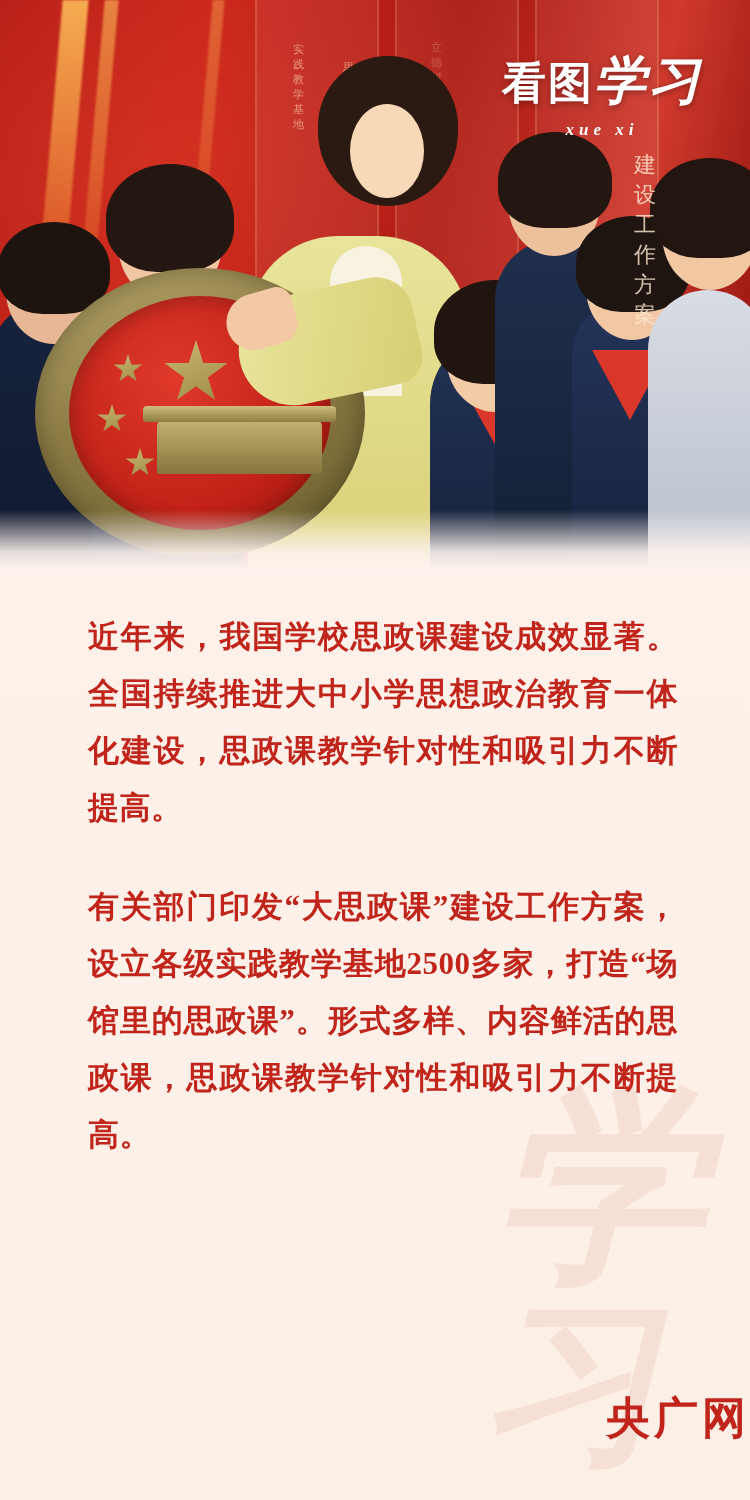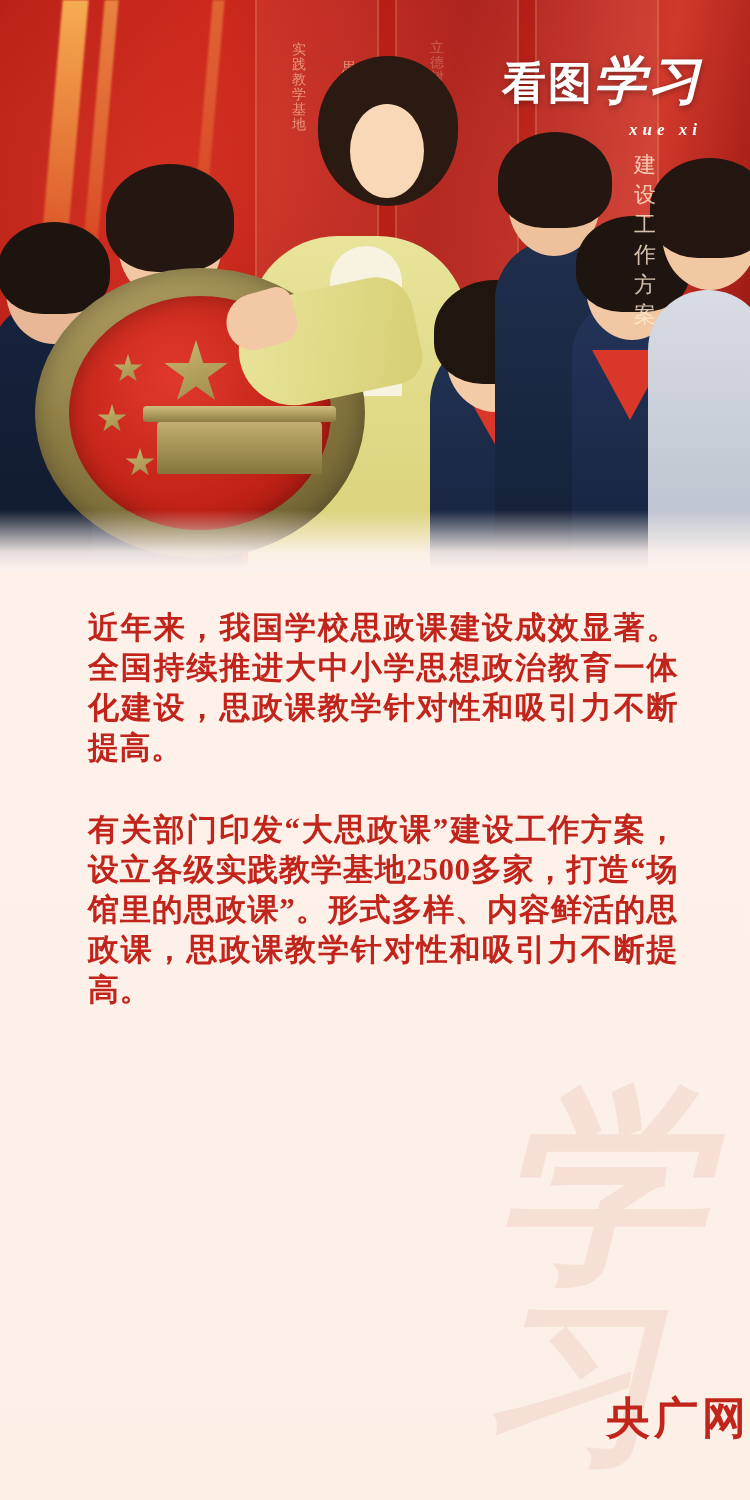--- a/index.html
+++ b/index.html
@@ -57,21 +57,21 @@
     transform: skewX(-5deg);
     filter: blur(1px);
   }
   .bg-streak.s1 { left: 50px; }
   .bg-streak.s2 { left: 92px; width: 14px; opacity: .7; }
   .bg-streak.s3 { left: 200px; width: 12px; opacity: .45; }
 
   .bg-text-col {
     position: absolute;
     color: rgba(255,225,190,0.55);
-    font-size: 14px;
+    font-size: 11px;
     line-height: 15px;
     width: 14px;
     letter-spacing: 1px;
     text-align: center;
   }
 
   
   .fig {
     position: absolute;
     border-radius: 50% 50% 45% 45%;
@@ -142,21 +142,21 @@
     height: 16px;
     background: linear-gradient(180deg, #cfbd7e, #8d7d43);
     border-radius: 4px;
   }
 
   
   .logo {
     position: absolute;
     right: 48px;
     top: 46px;
-    text-align: right;
+    text-align: center;
     color: #fff;
     z-index: 6;
   }
   .logo-main {
     font-size: 44px;
     font-weight: bold;
     letter-spacing: 2px;
     text-shadow: 0 2px 6px rgba(0,0,0,0.35);
     white-space: nowrap;
   }
@@ -199,21 +199,21 @@
 
   
   .article {
     position: relative;
     z-index: 3;
     padding: 38px 72px 0 88px;
   }
   .para {
     color: #c0241a;
     font-size: 31px;
-    line-height: 40px;
+    line-height: 57px;
     letter-spacing: 0.5px;
     font-weight: bold;
     margin: 0 0 42px 0;
     text-align: justify;
   }
 
   
   .watermark {
     position: absolute;
     right: 20px;

